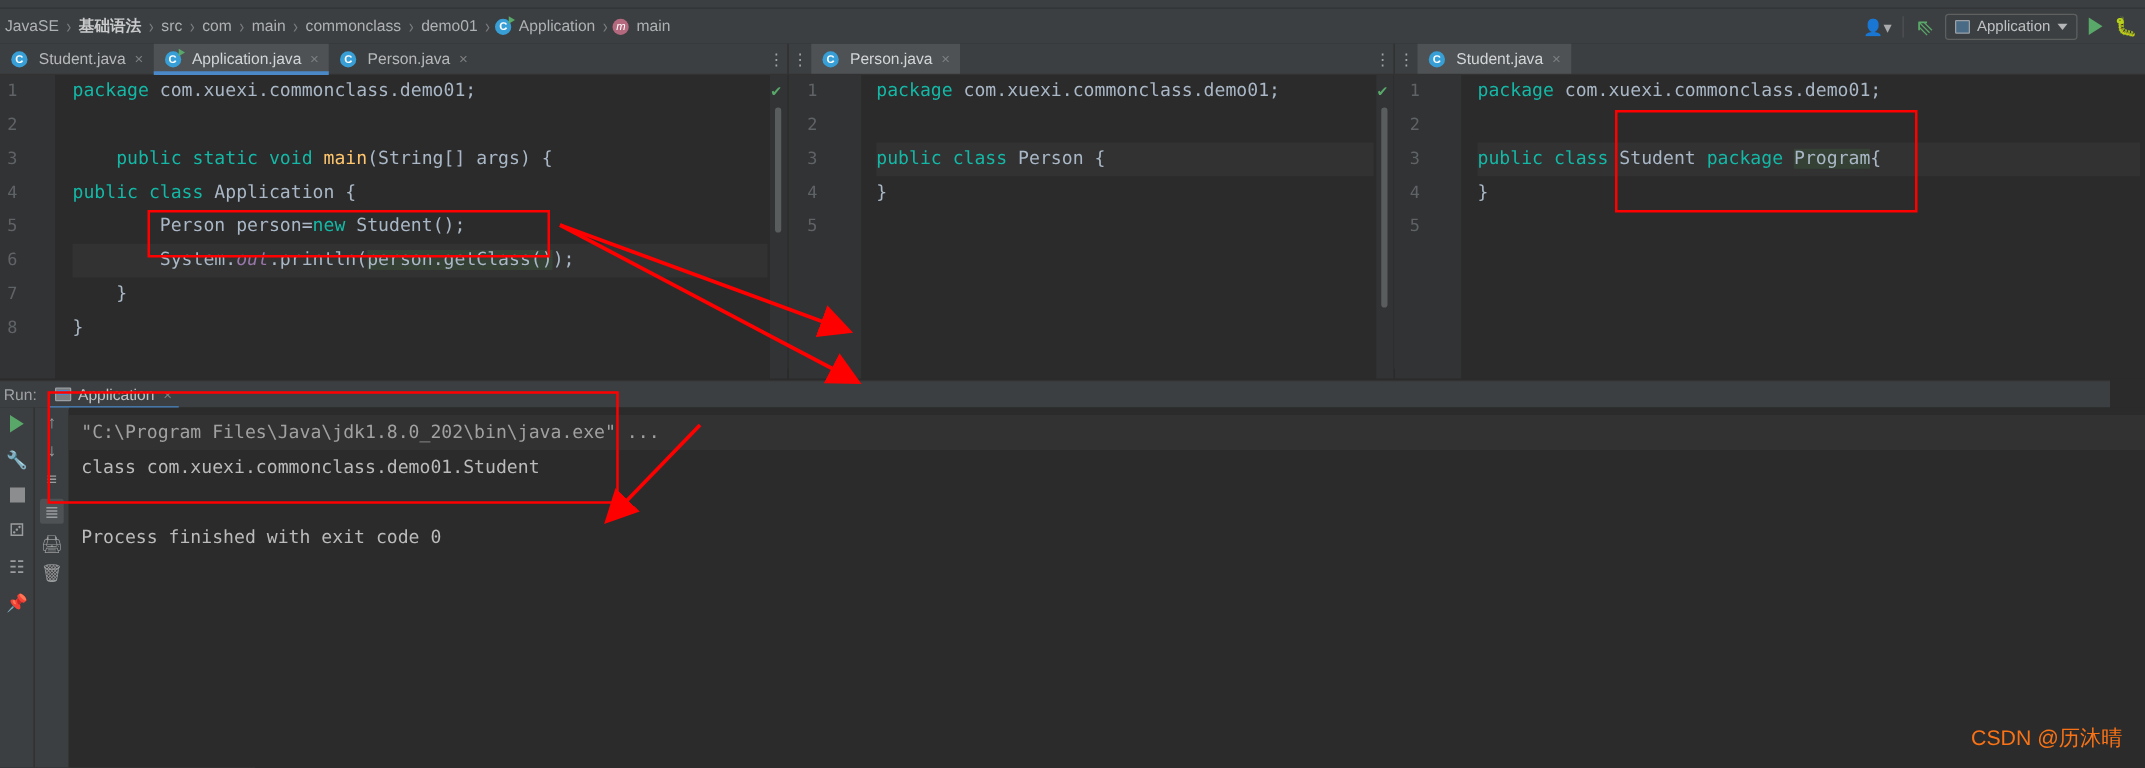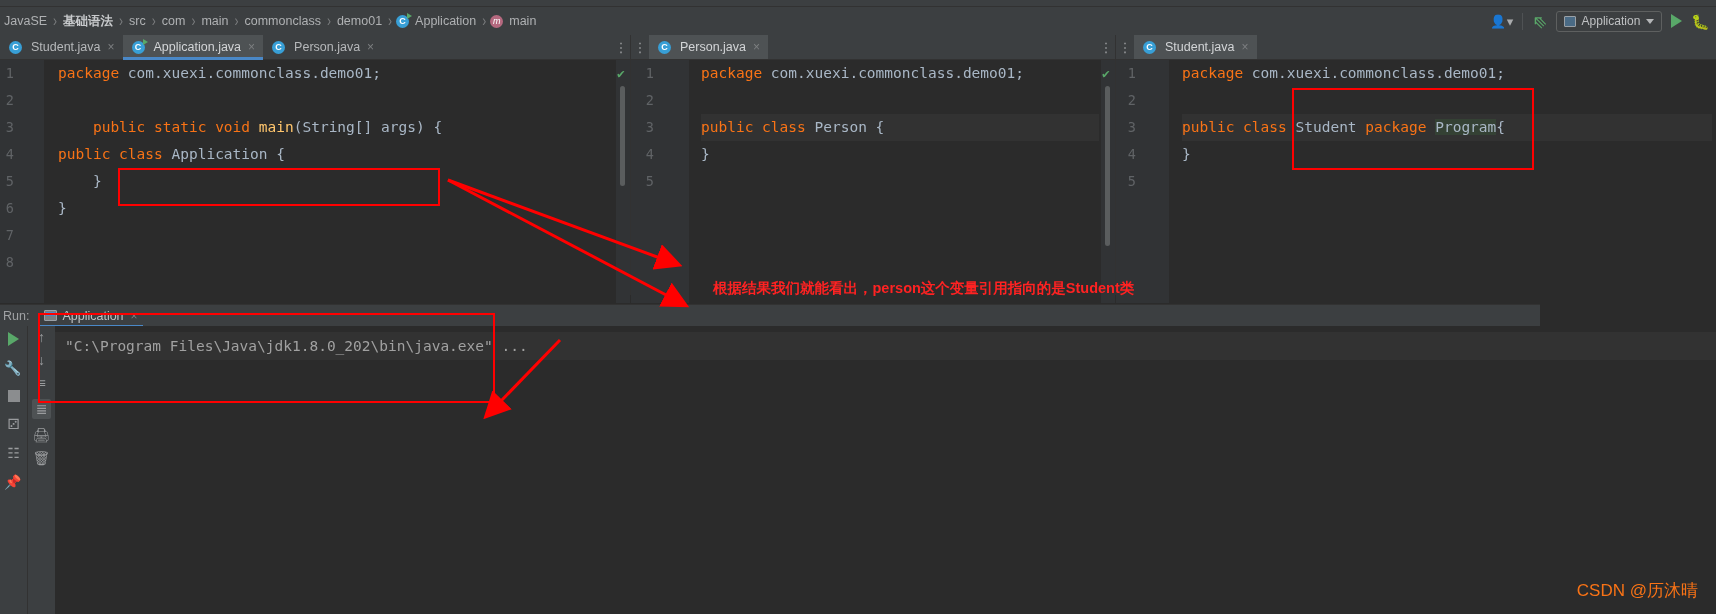--- a/index.html
+++ b/index.html
@@ -132,21 +132,21 @@
     height: 27px; line-height: 27px;
     text-align: right;
     position: relative;
   }
   .code-area { position: absolute; top: 0; height: 100%; }
   .cline {
     height: 27px; line-height: 27px; white-space: pre;
     color: #a9b7c6;
   }
   .cline.hl { background: #323232; }
-  .kw  { color: #f97316; }
+  .kw  { color: #14b8a6; }
   .sf  { color: #9876aa; font-style: italic; }
   .sel { background: #344134; }
 
   
   .inspect-strip {
     position: absolute; top: 0; right: 0; width: 14px; height: 100%;
     background: #313335;
   }
   .check-ok {
     position: absolute; top: 6px; left: 1px;
@@ -160,21 +160,21 @@
   .vsplit {
     position: absolute; top: 35px; width: 1px;
     background: #323232;
   }
 
   
   .run-window {
     position: absolute; left: 0; bottom: 0; width: 1716px;
   }
   .run-header {
-    position: absolute; left: 0; top: 0; width: 1540px; height: 22px;
+    position: absolute; left: 0; top: 0; width: 1688px; height: 22px;
     background: #3c3f41;
     display: flex; align-items: center;
     border-top: 1px solid #323232;
   }
   .run-label {
     color: #a0a2a4; font-size: 12.5px;
     padding-left: 3px; padding-right: 8px;
     font-family: "Liberation Sans", sans-serif;
   }
   .run-tab {
@@ -340,20 +340,22 @@
       <div class="gline" style="padding-right:30px">6</div>
       <div class="gline" style="padding-right:30px">7</div>
       <div class="gline" style="padding-right:30px">8</div>
     </div>
 
     <div class="code-area" style="left:58px; right:16px;">
       <div class="cline"><span class="kw">package</span> com.xuexi.commonclass.demo01;</div>
       <div class="cline"> </div>
       <div class="cline">    <span class="kw">public static void</span> <span style="color:#ffc66d">main</span>(String[] args) {</div>
       <div class="cline"><span class="kw">public class</span> Application {</div>
+      <div class="cline">        Person person=<span class="kw">new</span> Student();</div>
+      <div class="cline hl">        System.<span class="sf">out</span>.println(<span class="sel">person.getClass()</span>);</div>
       <div class="cline">    }</div>
       <div class="cline">}</div>
     </div>
 
     <div class="inspect-strip">
       <span class="check-ok">✔</span>
       <span class="scroll-thumb" style="left:4px; top:26px; height:100px;"></span>
     </div>
   </div>
 
@@ -451,36 +453,37 @@
       <span class="rail-ic">↑</span>
       <span class="rail-ic">↓</span>
       <span class="rail-ic">≡</span>
       <span class="rail-ic rail-btn-active">≣</span>
       <span class="rail-ic">🖨</span>
       <span class="rail-ic">🗑</span>
     </div>
 
     <div class="console">
       <div class="coline cmd">"C:\Program Files\Java\jdk1.8.0_202\bin\java.exe" ...</div>
+      <div class="coline">class com.xuexi.commonclass.demo01.Student</div>
       <div class="coline"></div>
+      <div class="coline">Process finished with exit code 0</div>
     </div>
   </div>
 
   <div class="anno-box" style="left:118px; top:168px; width:322px; height:38px;"></div>
   <div class="anno-box" style="left:1292px; top:88px; width:242px; height:82px;"></div>
   <div class="anno-box" style="left:38px; top:313px; width:457px; height:90px;"></div>
 
   <svg class="overlay">
     <defs>
       <marker id="ah" markerWidth="9" markerHeight="9" refX="1" refY="4.5" orient="auto">
         <polygon points="0,0 9,4.5 0,9" fill="#ff0000"></polygon>
       </marker>
     </defs>
     <line x1="448" y1="180" x2="660" y2="258" stroke="#ff0000" stroke-width="3" marker-end="url(#ah)"></line>
     <line x1="448" y1="180" x2="668" y2="296" stroke="#ff0000" stroke-width="3" marker-end="url(#ah)"></line>
     <line x1="560" y1="340" x2="500" y2="402" stroke="#ff0000" stroke-width="3" marker-end="url(#ah)"></line>
   </svg>
 
-  <div class="anno-text" style="left:713px; top:279px;">根据结果我们就能看出，person这个变量引用指向的是Student类</div>
 
   <div class="watermark">CSDN @历沐晴</div>
 
 </div>
 
 </body></html>

